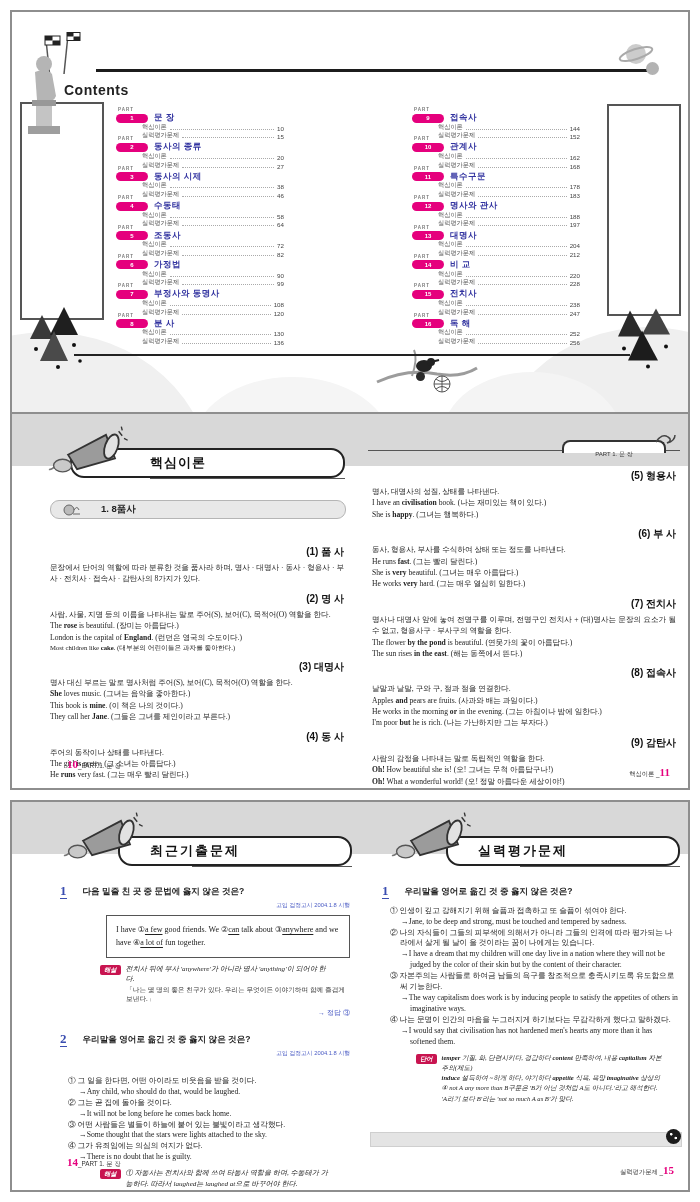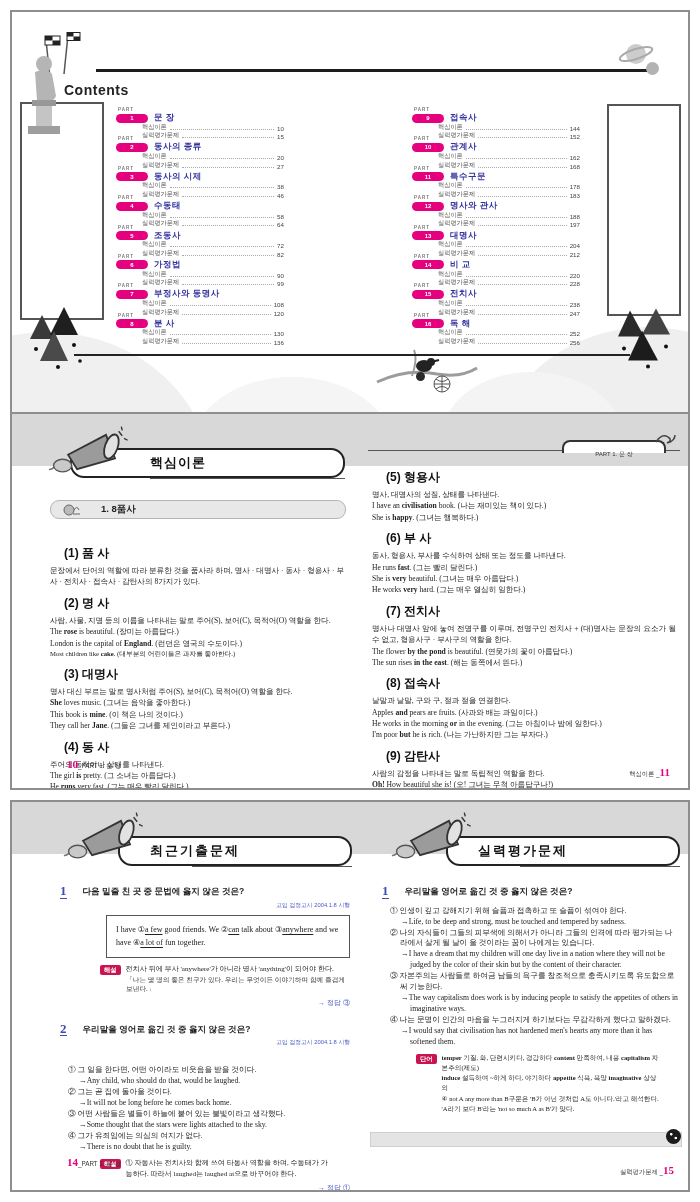--- a/index.html
+++ b/index.html
@@ -41,21 +41,21 @@
   .serif{font-family:"Liberation Serif","DejaVu Serif",serif;}
   .hdrbox{position:absolute;height:26px;border:2.5px solid #222;border-radius:14px;
           background:#fff;z-index:2;}
   .hdr-title{position:absolute;left:78px;top:0;line-height:26px;font-size:13px;font-weight:bold;
              color:#111;letter-spacing:1px;}
   .mega{position:absolute;z-index:3;}
   .hdr-line{position:absolute;height:1px;background:#555;z-index:2;}
   .capsule{position:absolute;height:17px;background:#e8e8e8;border:1px solid #b5b5b5;
            border-radius:9px;display:flex;align-items:center;}
   .capsule .cap-title{font-size:9.5px;font-weight:bold;color:#222;margin-left:20px;}
-  .sect-h{font-size:12px;font-weight:bold;color:#111;margin:7px 0 3px 14px;}
+  .sect-h{font-size:10px;font-weight:bold;color:#111;margin:7px 0 3px 14px;text-align:right;}
   .sect-b{font-size:7.6px;line-height:1.5;color:#222;text-align:justify;}
   .example{font-size:7.6px;line-height:1.5;color:#222;}
   .example.small{font-size:6.7px;}
   .example b,.sect-b b{font-weight:bold;}
   .pgfootL{position:absolute;font-size:6.3px;color:#333;}
   .pgfootR{position:absolute;font-size:6.3px;color:#333;text-align:right;}
   .pgnum{font-family:"Liberation Serif",serif;font-size:11px;font-weight:bold;color:#e5007d;}
   .parttab{position:absolute;border:2px solid #333;border-bottom:none;
            border-radius:8px 8px 0 0;background:#fff;text-align:center;z-index:2;}
   .parttab span{font-size:6px;color:#333;line-height:10px;}
@@ -64,21 +64,21 @@
   .q-num{font-family:"Liberation Serif",serif;font-weight:bold;font-size:13px;color:#3a4db0;
          border-bottom:1.5px solid #3a4db0;line-height:1.05;margin-right:16px;flex:none;}
   .q-text{font-size:8.6px;font-weight:bold;color:#222;padding-top:2px;}
   .q-ref{text-align:right;font-size:5.8px;color:#4a5bc4;margin:2px 2px 0 0;}
   .q-box{border:1.5px solid #555;margin:5px 2px 6px 46px;padding:7px 9px;
          font-size:8px;line-height:1.7;color:#222;}
   .q-box u{text-underline-offset:2px;}
   .opts{margin:18px 0 2px 8px;}
   .opt-ko{font-size:7.7px;line-height:1.42;color:#222;padding-left:10px;text-indent:-10px;}
   .opt-en{font-size:7.7px;line-height:1.42;color:#222;padding-left:20px;text-indent:-9px;}
-  .exp{display:flex;margin:5px 18px 0 40px;}
+  .exp{display:flex;margin:5px 18px 0 40px;font-style:italic;}
   .badge{background:#c81450;color:#fff;font-size:6.3px;font-weight:bold;border-radius:2px;
          padding:1px 4px;margin:1px 5px 0 0;flex:none;line-height:8px;height:8px;}
   .exp-text{font-size:7.1px;line-height:1.5;color:#222;}
   .exp2{margin:1px 2px 0 66px;font-size:6.7px;color:#333;}
   .ans{text-align:right;font-size:7px;color:#4a5bc4;margin:4px 2px 0 0;}
   .vocab-line{font-size:6.6px;line-height:1.55;color:#222;}
   .pbar{position:absolute;left:0;right:0;height:13px;background:#e4e4e4;border:1px solid #cfcfcf;}
   .bug{position:absolute;right:0;top:-4px;width:15px;height:15px;border-radius:50%;
        background:radial-gradient(circle at 35% 35%,#fff 0 1px,transparent 1.6px),
                   radial-gradient(circle at 65% 60%,#fff 0 1px,transparent 1.6px),#1b1b1b;}
@@ -651,21 +651,21 @@
     <div class="hdr-line" style="left:150px;right:2px;top:64px;"></div>
 
     <div style="position:absolute;left:12px;right:2px;top:82px;">
       <div>
         <div class="q-head">
           <span class="q-num">1</span>
           <span class="q-text">우리말을 영어로 옮긴 것 중 옳지 않은 것은?</span>
         </div>
         <div class="opts serif" style="margin-top:7px;">
             <div class="opt-ko">① 인생이 깊고 강해지기 위해 슬픔과 접촉하고 또 슬픔이 섞여야 한다.</div>
-            <div class="opt-en">→Life, to be deep and strong, must be touched and tempered by sadness.</div>
+            <div class="opt-en">→Jane, to be deep and strong, must be touched and tempered by sadness.</div>
             <div class="opt-ko">② 나의 자식들이 그들의 피부색에 의해서가 아니라 그들의 인격에 따라 평가되는 나라에서 살게 될 날이 올 것이라는 꿈이 나에게는 있습니다.</div>
             <div class="opt-en">→I have a dream that my children will one day live in a nation where they will not be judged by the color of their skin but by the content of their character.</div>
             <div class="opt-ko">③ 자본주의는 사람들로 하여금 남들의 욕구를 창조적으로 충족시키도록 유도함으로써 기능한다.</div>
             <div class="opt-en">→The way capitalism does work is by inducing people to satisfy the appetites of others in imaginative ways.</div>
             <div class="opt-ko">④ 나는 문명이 인간의 마음을 누그러지게 하기보다는 무감각하게 했다고 말하겠다.</div>
             <div class="opt-en">→I would say that civilisation has not hardened men's hearts any more than it has softened them.</div>
           </div>
         <div class="exp" style="margin-left:34px;">
           <span class="badge">단어</span>
           <div class="serif">

